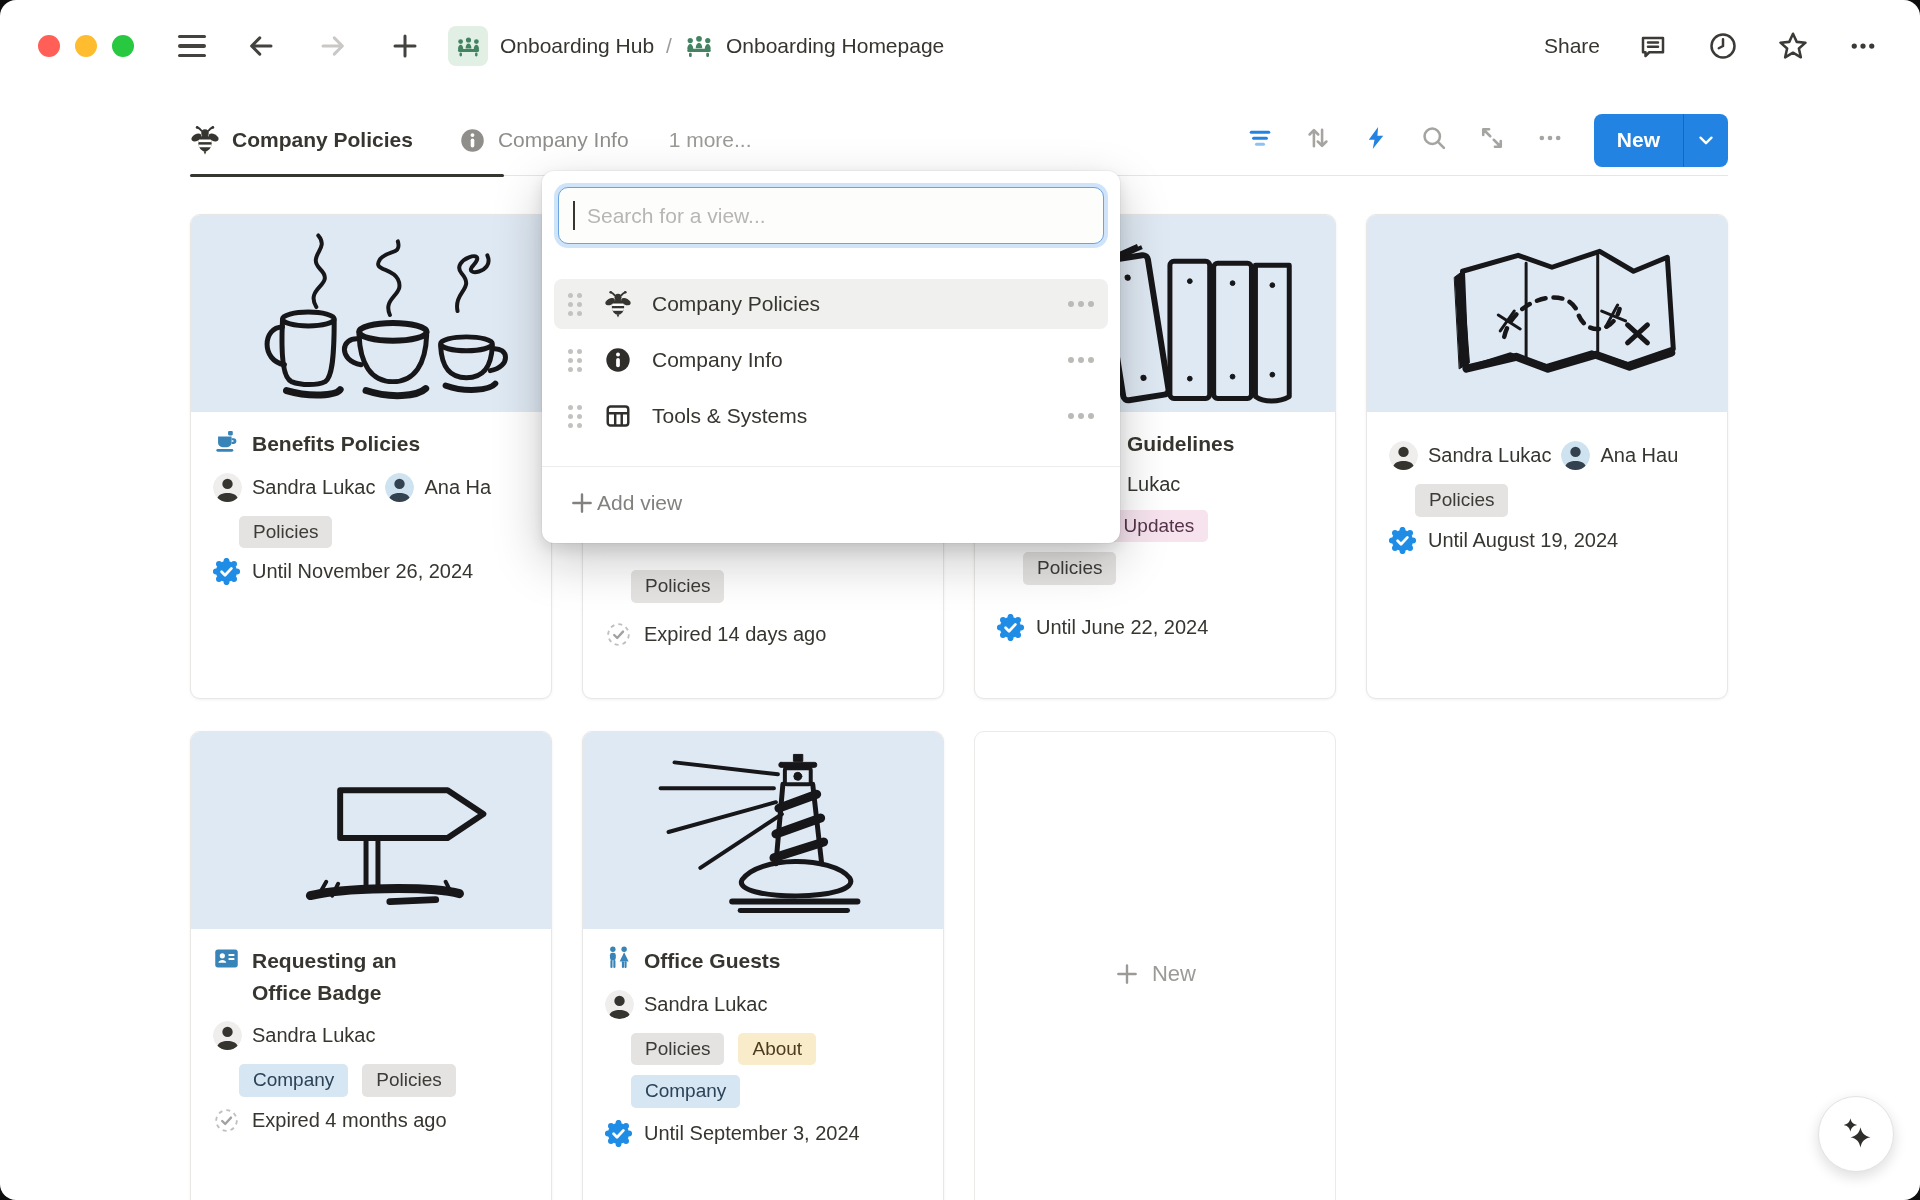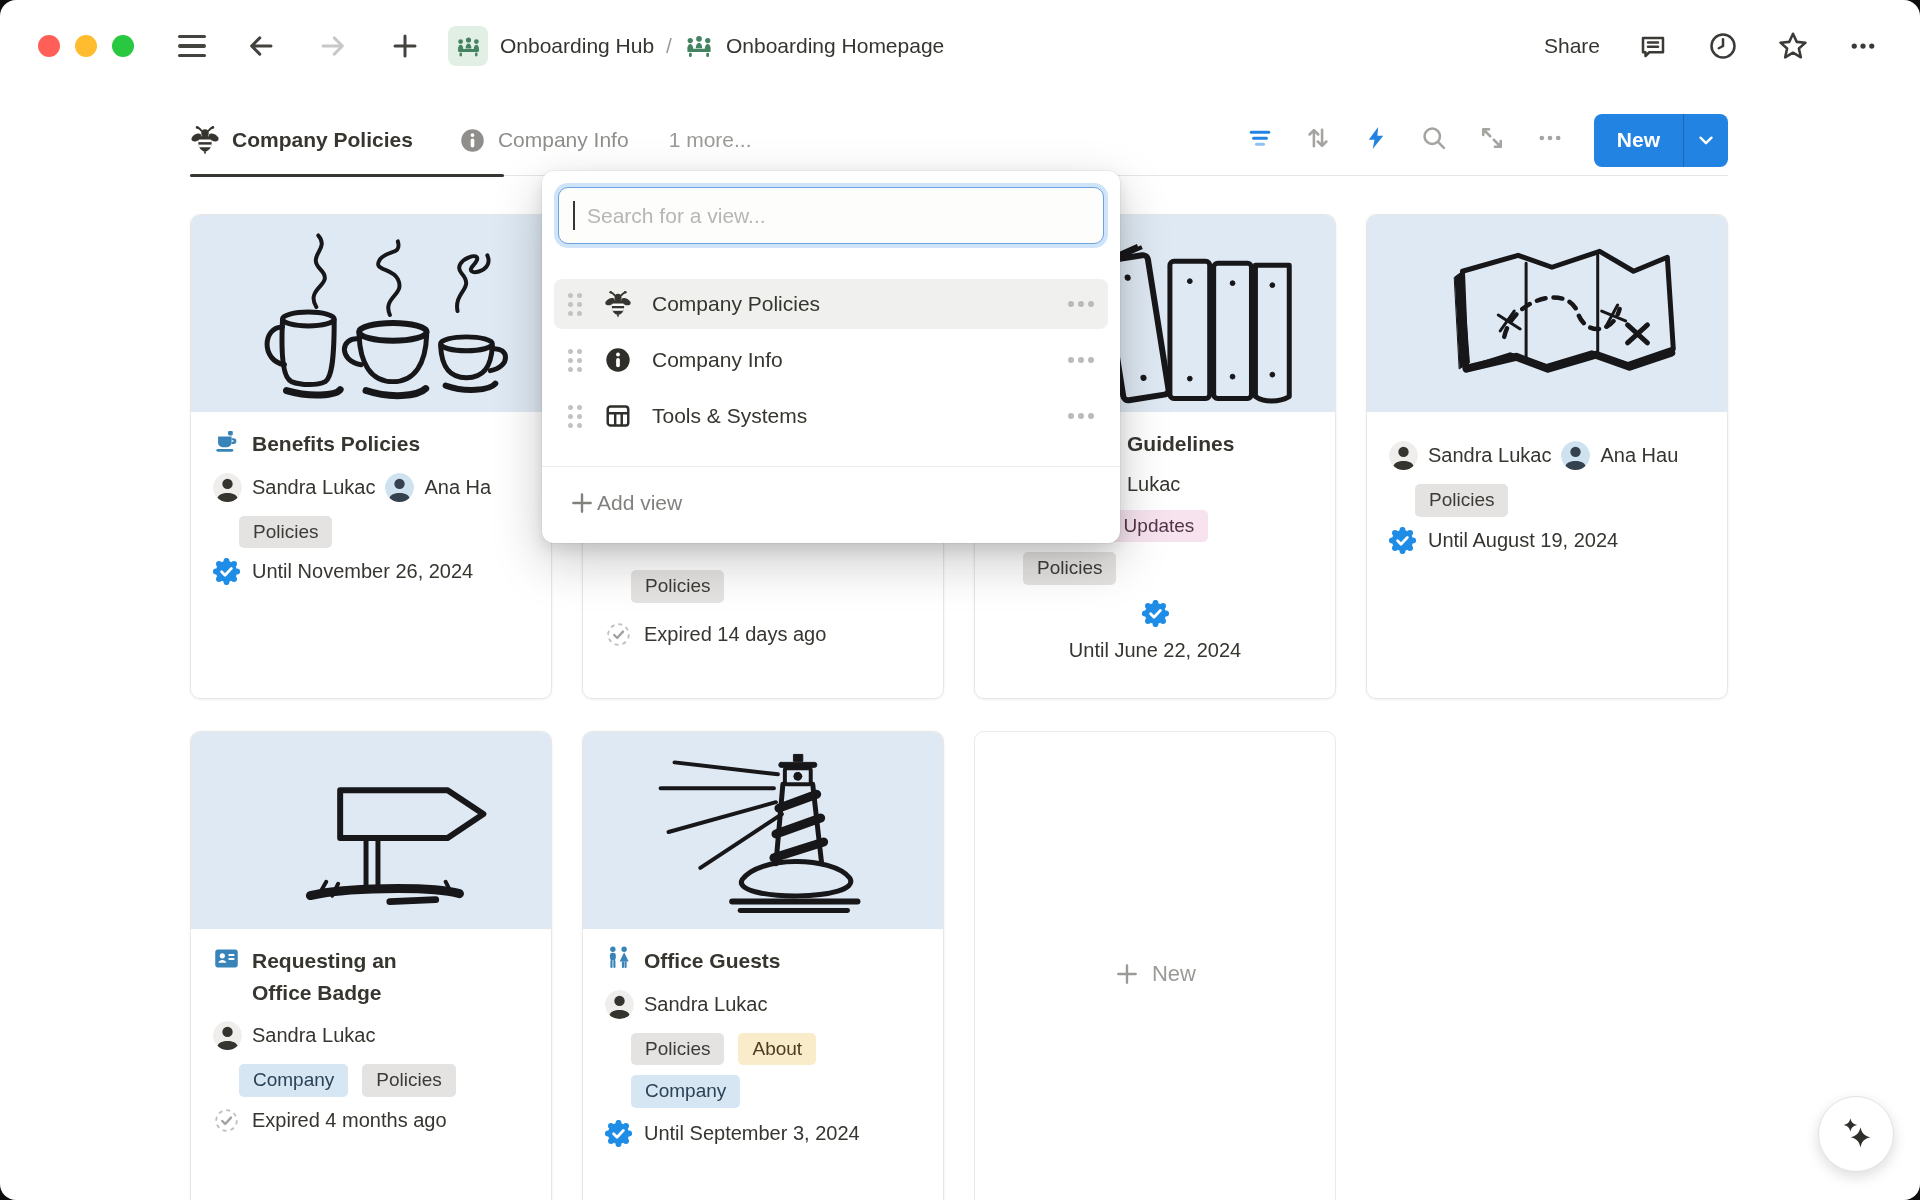--- a/index.html
+++ b/index.html
@@ -382,21 +382,21 @@
           <span>Lukac</span>
         </div>
         <div class="tag-rows">
           <div class="tag-row">
               <span class="tag pink">Company Updates</span>
             </div>
           <div class="tag-row">
               <span class="tag">Policies</span>
             </div>
         </div>
-        <div class="status-row" style="margin-top:15px;flex-direction:column;">
+        <div class="status-row" style="margin-top:29px;">
           <svg width="27" height="27" viewBox="0 0 27 27">
             <g fill="#1f8ce6">
                 <circle cx="13.5" cy="13.5" r="10.6"></circle>
               <circle cx="13.5" cy="2.9" r="3"></circle>
                 <circle cx="13.5" cy="24.1" r="3"></circle>
                 <circle cx="2.9" cy="13.5" r="3"></circle>
                 <circle cx="24.1" cy="13.5" r="3"></circle>
               <circle cx="6" cy="6" r="3"></circle>
                 <circle cx="21" cy="6" r="3"></circle>
                 <circle cx="6" cy="21" r="3"></circle>

